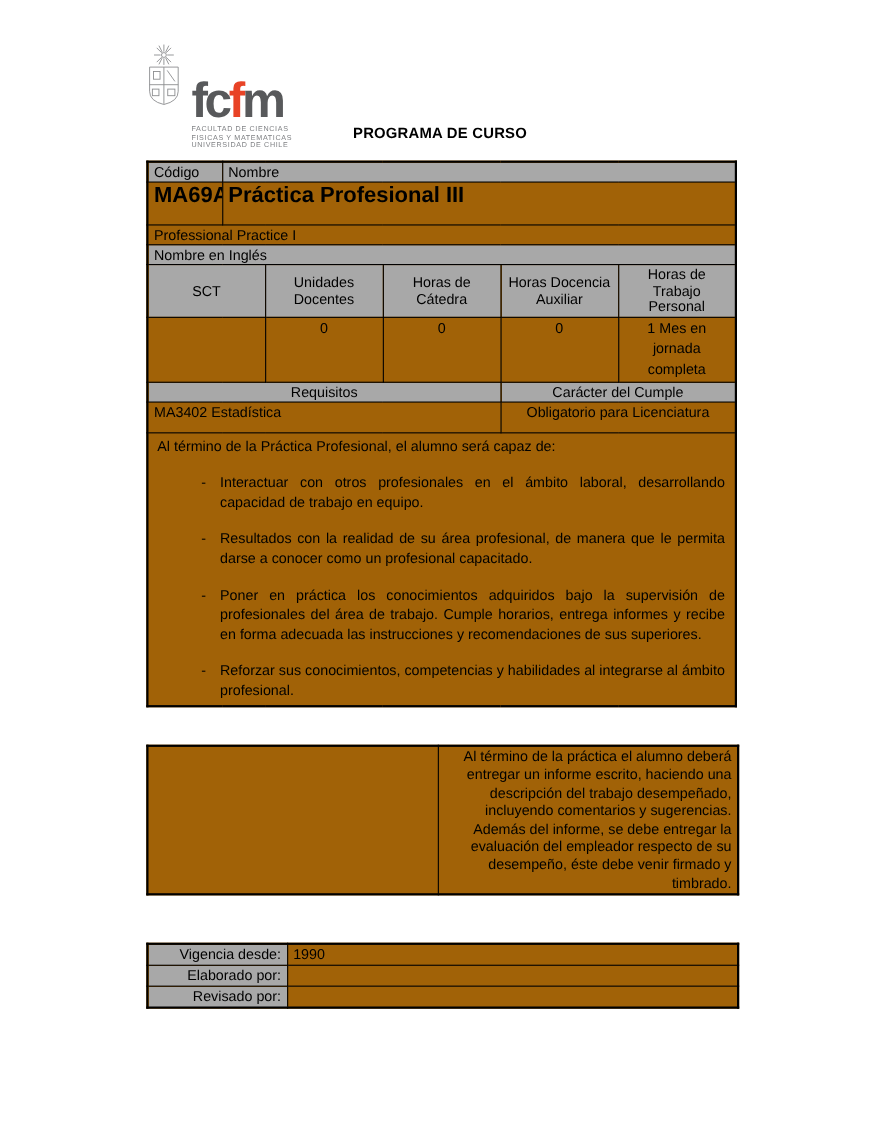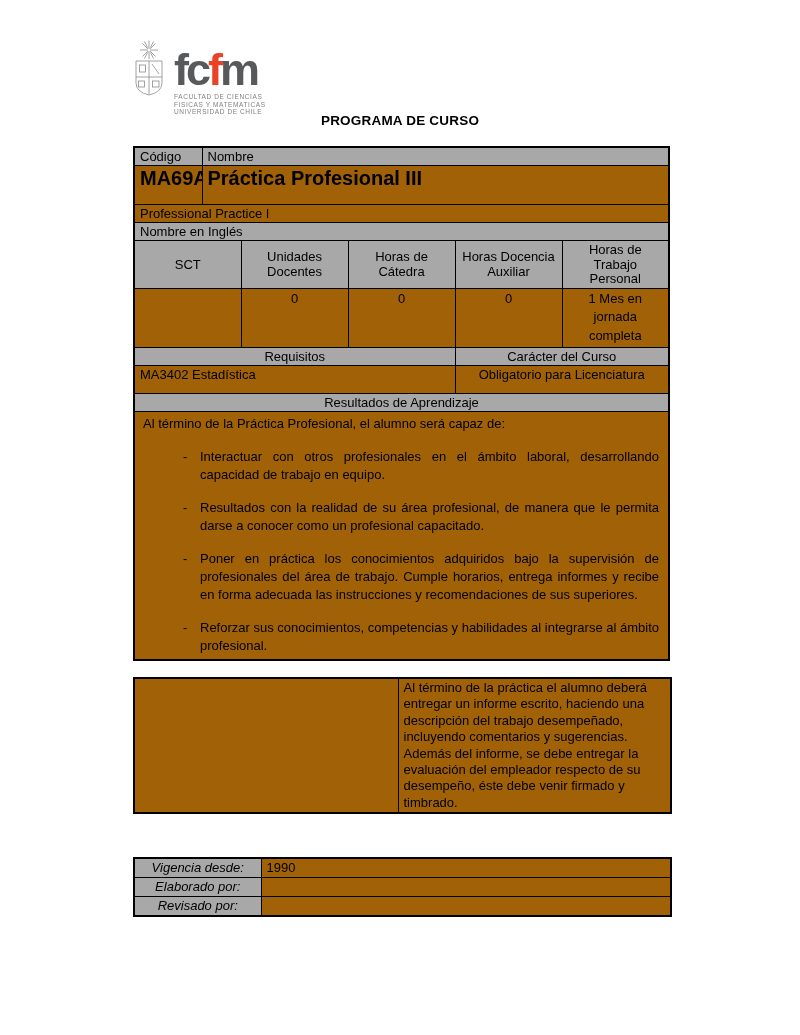--- a/index.html
+++ b/index.html
@@ -8,21 +8,21 @@
     font-family:"Liberation Sans", sans-serif; color:#000;
     overflow:hidden;
   }
 
   
   .logo { position:absolute; left:134px; top:38px; display:flex; align-items:flex-start; }
   .crest { width:30px; height:56px; margin-top:2px; }
   .logo-textblock { margin-left:10px; }
   .fcfm-word {
     font-size:45px; font-weight:bold; letter-spacing:-3px;
-    color:#58595b; line-height:0.78; margin-top:14px;
+    color:#58595b; line-height:0.78; margin-top:35px;
   }
   .fcfm-word .accent { color:#e84326; }
   .faculty-lines {
     margin-top:6px; font-size:6.5px; letter-spacing:0.6px;
     color:#808285; line-height:1.15; white-space:nowrap;
   }
   .doc-title {
     position:absolute; top:113px; left:0; width:800px; text-align:center;
     font-size:13.5px; font-weight:bold; letter-spacing:0.2px;
   }
@@ -50,24 +50,24 @@
   .row-reqval { height:28px;margin-left:28px; }
   .row-res { height:17px; }
   .cell-outcomes { height:241px; padding:3px 8px; line-height:1.38; }
   .outcome-intro { margin:0 0 2px 0; }
   .bullet { display:flex; margin-top:15px; padding-left:40px; padding-right:1px; }
   .bullet .dash { width:17px; flex:0 0 17px; }
   .bullet .btxt { flex:1; text-align:justify; }
 
   .row-mhdr { height:18px; }
   .row-mbody { height:132px; }
-  .eval-text { line-height:1.26; padding-top:1px; }
+  .eval-text { line-height:1.26; padding-top:1px;text-align:right; }
 
   .t-footer td { height:16px; }
-  .f-label { text-align:center;font-style:italic; }
+  .f-label { text-align:right; }
   .f-value { text-align:left; }
 </style>
 </head>
 <body>
 
 <div class="page">
 
   <div class="logo">
     <svg class="crest" viewBox="0 0 30 56" xmlns="http://www.w3.org/2000/svg">
       <g stroke="#8a8b8d" stroke-width="0.8" fill="none">
@@ -143,28 +143,25 @@
     </tr>
     <tr class="row-hours-val">
       <td class="c" colspan="2"></td>
       <td class="c">0</td>
       <td class="c">0</td>
       <td class="c">0</td>
       <td class="c"><span class="narrow-wrap">1 Mes en jornada completa</span></td>
     </tr>
     <tr class="row-req">
       <td class="hdr c" colspan="4">Requisitos</td>
-      <td class="hdr c" colspan="2">Carácter del Curso</td>
+      <td class="hdr c" colspan="2">Carácter del Cumple</td>
     </tr>
     <tr class="row-reqval">
       <td colspan="4">MA3402 Estadística</td>
       <td class="c" colspan="2">Obligatorio para Licenciatura</td>
-    </tr>
-    <tr class="row-res">
-      <td class="hdr c" colspan="6">Resultados de Aprendizaje</td>
     </tr>
     <tr>
       <td class="cell-outcomes" colspan="6">
         <p class="outcome-intro">Al término de la Práctica Profesional, el alumno será capaz de:</p>
         <div class="bullet">
           <span class="dash">-</span>
           <span class="btxt">Interactuar con otros profesionales en el ámbito laboral, desarrollando capacidad de trabajo en equipo.</span>
         </div>
         <div class="bullet">
           <span class="dash">-</span>

